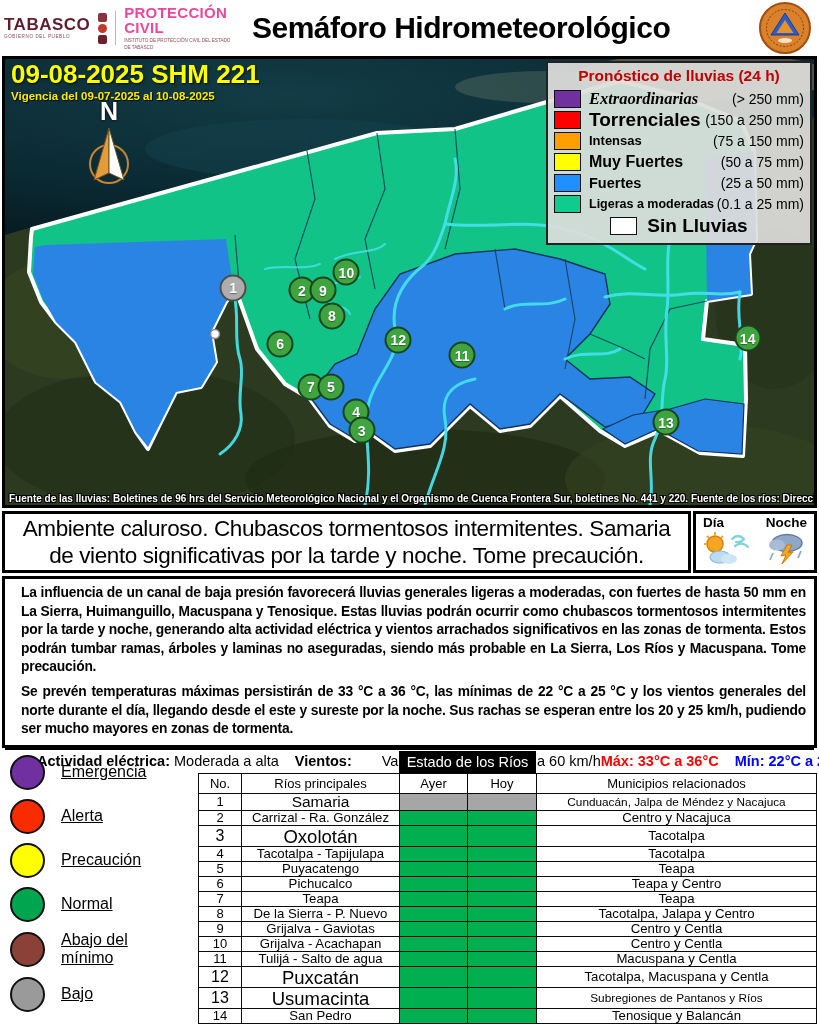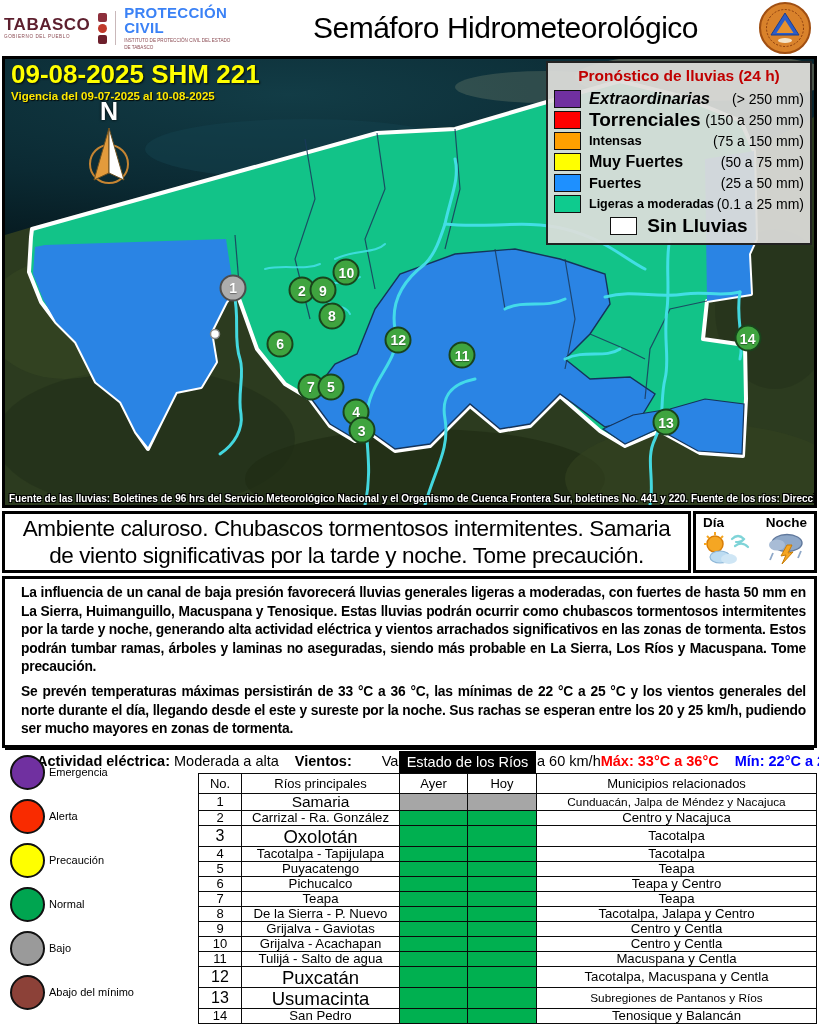--- a/index.html
+++ b/index.html
@@ -9,43 +9,43 @@
   
   .hdr{height:56px;display:flex;align-items:center;padding:0 4px;}
   .logo-block{display:flex;align-items:center;gap:8px;width:248px;flex:none;}
   .brand{display:flex;flex-direction:column;line-height:1;}
   .brand-name{font-weight:bold;font-size:17px;color:#5d1f2e;letter-spacing:.5px;}
   .brand-sub{font-size:4.6px;color:#8a4a52;letter-spacing:.6px;margin-top:2px;}
   .brand-glyphs{display:flex;flex-direction:column;gap:2px;}
   .glyph{width:9px;height:9px;border-radius:2px;}
   .divider{width:1px;height:34px;background:#c9b8ba;}
   .org{display:flex;flex-direction:column;line-height:1;}
-  .org-name{font-weight:bold;font-size:15px;color:#3b82f6;letter-spacing:.3px;}
+  .org-name{font-weight:bold;font-size:15px;color:#ec4899;letter-spacing:.3px;}
   .org-sub{font-size:4.6px;color:#8a4a52;margin-top:3px;width:110px;line-height:1.4;}
-  .main-title{flex:1;text-align:center;font-size:30px;font-weight:normal;letter-spacing:-.5px;}
+  .main-title{flex:1;font-size:30px;font-weight:bold;letter-spacing:-.5px;}
   .seal{flex:none;width:52px;height:52px;margin-right:4px;}
 
   
   .map-box{position:relative;height:452px;margin:0 2px;border:3px solid #000;box-sizing:border-box;
            background:#233318;overflow:hidden;}
   .map-art{position:absolute;inset:0;width:100%;height:100%;}
   .date-badge{position:absolute;left:6px;top:2px;line-height:1.05;}
   .date-main{color:#ffff00;font-weight:bold;font-size:26px;text-shadow:1px 1px 2px rgba(0,0,0,.85);}
   .date-sub{color:#ffe900;font-weight:bold;font-size:11.5px;margin-top:2px;text-shadow:1px 1px 1px rgba(0,0,0,.85);}
   .north{position:absolute;left:74px;top:40px;width:60px;height:94px;text-align:center;}
   .north-n{color:#fff;font-size:25px;font-weight:bold;text-shadow:0 0 3px #000;line-height:1;}
 
   .rain-legend{position:absolute;right:2px;top:2px;width:266px;background:rgba(222,222,218,.93);
                border:2px solid #222;padding:3px 6px 5px 6px;box-sizing:border-box;}
   .rl-title{color:#c00000;font-weight:bold;font-size:15.5px;text-align:center;margin:1px 0 3px 0;}
   .rl-row{display:flex;align-items:center;height:21px;}
   .rl-swatch{width:27px;height:18px;border:1.6px solid #111;flex:none;box-sizing:border-box;}
   .rl-label{font-weight:bold;margin-left:8px;white-space:nowrap;}
   .rl-range{margin-left:auto;font-size:14px;white-space:nowrap;}
-  .rl-row:nth-child(1) .rl-label{font-size:16.5px;font-style:italic;}
+  .rl-row:nth-child(1) .rl-label{font-size:16.5px;font-style:italic;font-family:Liberation Serif, serif;}
   .rl-row:nth-child(2) .rl-label{font-size:19px;}
   .rl-row:nth-child(3) .rl-label{font-size:13px;}
   .rl-row:nth-child(4) .rl-label{font-size:16px;}
   .rl-row:nth-child(5) .rl-label{font-size:14.5px;}
   .rl-row:nth-child(6) .rl-label{font-size:12.5px;}
   .rl-norain{display:flex;align-items:center;justify-content:center;height:24px;gap:10px;}
   .rl-norain .rl-swatch{background:#fff;}
   .rl-norain-label{font-weight:bold;font-size:19px;}
 
   .marker{position:absolute;width:27px;height:27px;border-radius:50%;transform:translate(-50%,-50%);
@@ -80,21 +80,21 @@
   .winds-val{margin-left:30px;}
   .max-temp{margin-left:auto;font-weight:bold;color:#ff0000;}
   .min-temp{margin-left:16px;font-weight:bold;color:#0000ff;}
 
   
   .bottom{display:flex;margin-top:3px;height:273px;padding-left:6px;}
   .status-col{width:192px;flex:none;padding-top:4px;}
   .status-item{display:flex;align-items:center;margin-bottom:9px;}
   .status-dot{width:35px;height:35px;border-radius:50%;border:2px solid #111;box-sizing:border-box;
               margin-left:4px;flex:none;}
-  .status-label{margin-left:4px;font-size:11px;line-height:1.15;}
+  .status-label{margin-left:16px;font-size:16px;line-height:1.15;text-decoration:underline;}
 
   .rivers{flex:1;position:relative;margin-right:2px;}
   .rivers-title{position:absolute;left:201px;top:0;width:137px;height:22px;background:#000;color:#fff;
                 text-align:center;font-size:14.5px;line-height:22px;}
   table.rt{margin-top:22px;width:100%;border-collapse:collapse;table-layout:fixed;}
   .rt td,.rt th{border:1.8px solid #0a0a0a;text-align:center;padding:0;overflow:hidden;white-space:nowrap;
                 font-weight:normal;line-height:1.05;}
   .rt th{height:19px;font-size:13px;}
   .rt td{height:14px;font-size:13.2px;}
   .rt td.no{font-size:13px;}
@@ -345,26 +345,26 @@
         </div>
         <div class="status-item">
           <span class="status-dot" style="background: rgb(255, 255, 0);"></span>
           <span class="status-label">Precaución</span>
         </div>
         <div class="status-item">
           <span class="status-dot" style="background: rgb(0, 165, 80);"></span>
           <span class="status-label">Normal</span>
         </div>
         <div class="status-item">
+          <span class="status-dot" style="background: rgb(140, 65, 56);"></span>
+          <span class="status-label" style="max-width: 90px;">Abajo del mínimo</span>
+        </div>
+        <div class="status-item">
           <span class="status-dot" style="background: rgb(154, 154, 154);"></span>
           <span class="status-label">Bajo</span>
-        </div>
-        <div class="status-item">
-          <span class="status-dot" style="background: rgb(140, 65, 56);"></span>
-          <span class="status-label" style="max-width: 90px;">Abajo del mínimo</span>
         </div>
       </div>
     <div class="rivers">
       <div class="rivers-title">Estado de los Ríos</div>
       <table class="rt">
         <colgroup>
             <col style="width:43px">
             <col style="width:158px">
             <col style="width:68px">
             <col style="width:69px">

